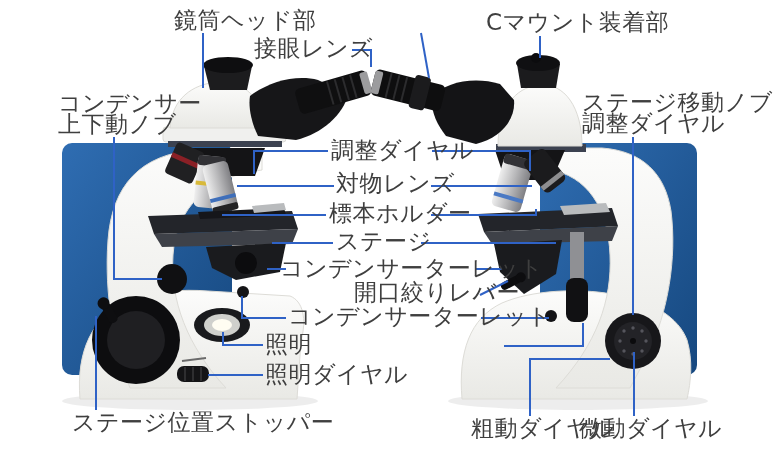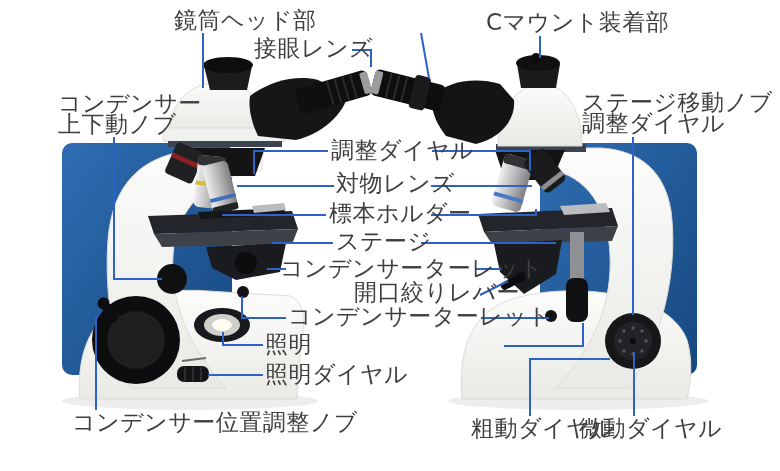--- a/index.html
+++ b/index.html
@@ -234,17 +234,17 @@
 
   <div class="label" style="left:331px;top:140px">調整ダイヤル</div>
   <div class="label" style="left:336px;top:173px">対物レンズ</div>
   <div class="label" style="left:329px;top:203px">標本ホルダー</div>
   <div class="label" style="left:336px;top:231px">ステージ</div>
   <div class="label" style="left:280px;top:258px">コンデンサーターレット</div>
   <div class="label" style="left:354px;top:282px">開口絞りレバー</div>
   <div class="label" style="left:288px;top:306px">コンデンサーターレット</div>
   <div class="label" style="left:265px;top:334px">照明</div>
   <div class="label" style="left:265px;top:364px">照明ダイヤル</div>
-  <div class="label" style="left:72px;top:412px">コンデンサー位置調整ノブ</div>
+  <div class="label" style="left:72px;top:412px">ステージ位置ストッパー</div>
   <div class="label" style="left:471px;top:418px">粗動ダイヤル</div>
   <div class="label" style="left:579px;top:418px">微動ダイヤル</div>
 
 </div>
 
 </body></html>

